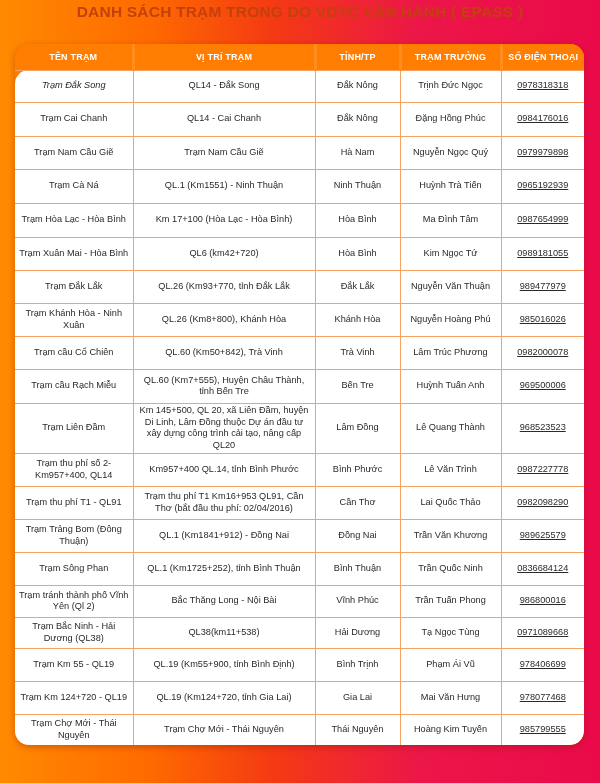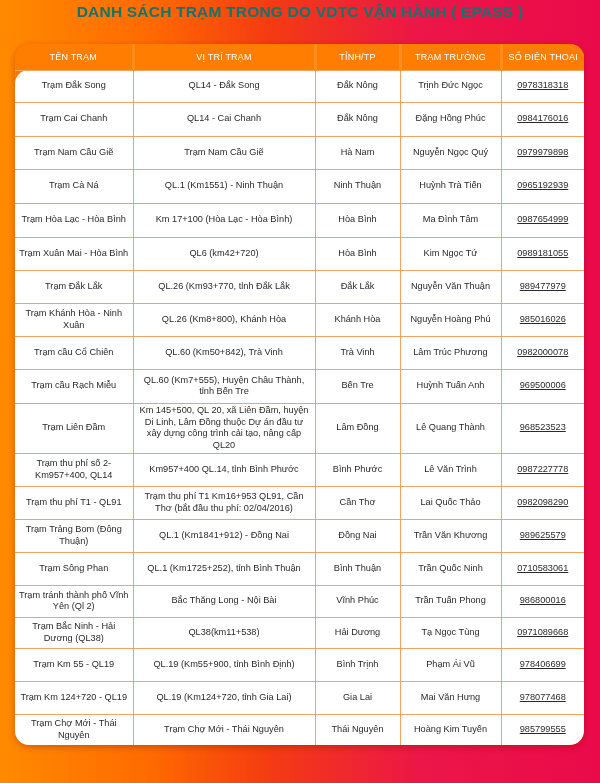--- a/index.html
+++ b/index.html
@@ -4,46 +4,46 @@
 <style>
   * { box-sizing: border-box; margin: 0; padding: 0; }
   html, body { width: 600px; height: 783px; overflow: hidden; }
   body {
     font-family: "Liberation Sans", "DejaVu Sans", sans-serif;
     background: linear-gradient(90deg, #ff8a00 0%, #ff6a00 25%, #f43b12 45%, #ec1648 70%, #ea0a4a 100%);
     position: relative;
   }
   .title {
     position: absolute; top: 2px; left: 0; width: 600px;
-    text-align: center; color: #0f766e; font-weight: bold;
+    text-align: center; color: #c2410c; font-weight: bold;
     font-size: 15.5px; letter-spacing: 0.2px; line-height: 20px;
   }
   .table-wrap {
     position: absolute; left: 15px; top: 44px; width: 569px;
     background: #ff7b00;
     border-radius: 14px 14px 14px 14px;
     box-shadow: 0 2px 6px rgba(120,20,0,0.35);
     overflow: hidden;
   }
   table {
     border-collapse: collapse; width: 569px; table-layout: fixed;
   }
   th {
-    background: #ff7d00; color: #fff; font-size: 9px; font-weight: normal;
+    background: #ff7d00; color: #fff; font-size: 9px; font-weight: bold;
     height: 26px; text-align: center; vertical-align: middle;
     letter-spacing: 0.2px;
     border-left: 3px solid #ff8e1e;
   }
   th:first-child { border-left: none; }
   td {
     background: #fff; color: #2a2a2a; font-size: 9.2px;
     text-align: center; vertical-align: middle;
     border: 1px solid #f6a262; padding: 1px 3px; line-height: 11.5px;
   }
-  tbody tr:first-child td:first-child { border-top-left-radius: 14px; }
+  tbody tr:first-child td:first-child { border-top-left-radius: 14px; font-style: italic; }
   tr td:first-child { border-left: none; }
   tr td:last-child { border-right: none; text-decoration: underline; }
   tbody tr:last-child td { border-bottom: none; }
   tbody tr:last-child td:last-child { border-bottom-right-radius: 14px; }
 </style>
 </head>
 <body>
 
 <div class="title">DANH SÁCH TRẠM TRONG DO VDTC VẬN HÀNH ( EPASS )</div>
 
@@ -162,21 +162,21 @@
           <td>QL.1 (Km1841+912) - Đồng Nai</td>
           <td>Đồng Nai</td>
           <td>Trần Văn Khương</td>
           <td>989625579</td>
         </tr>
       <tr style="height:33px">
           <td>Trạm Sông Phan</td>
           <td>QL.1 (Km1725+252), tỉnh Bình Thuận</td>
           <td>Bình Thuận</td>
           <td>Trần Quốc Ninh</td>
-          <td>0710583061</td>
+          <td>0836684124</td>
         </tr>
       <tr style="height:32px">
           <td>Trạm tránh thành phố Vĩnh Yên (Ql 2)</td>
           <td>Bắc Thăng Long - Nội Bài</td>
           <td>Vĩnh Phúc</td>
           <td>Trần Tuấn Phong</td>
           <td>986800016</td>
         </tr>
       <tr style="height:31px">
           <td>Trạm Bắc Ninh - Hải Dương (QL38)</td>

